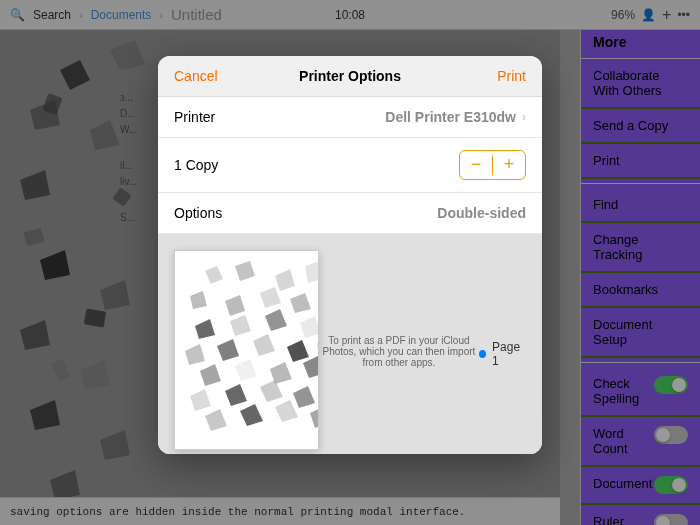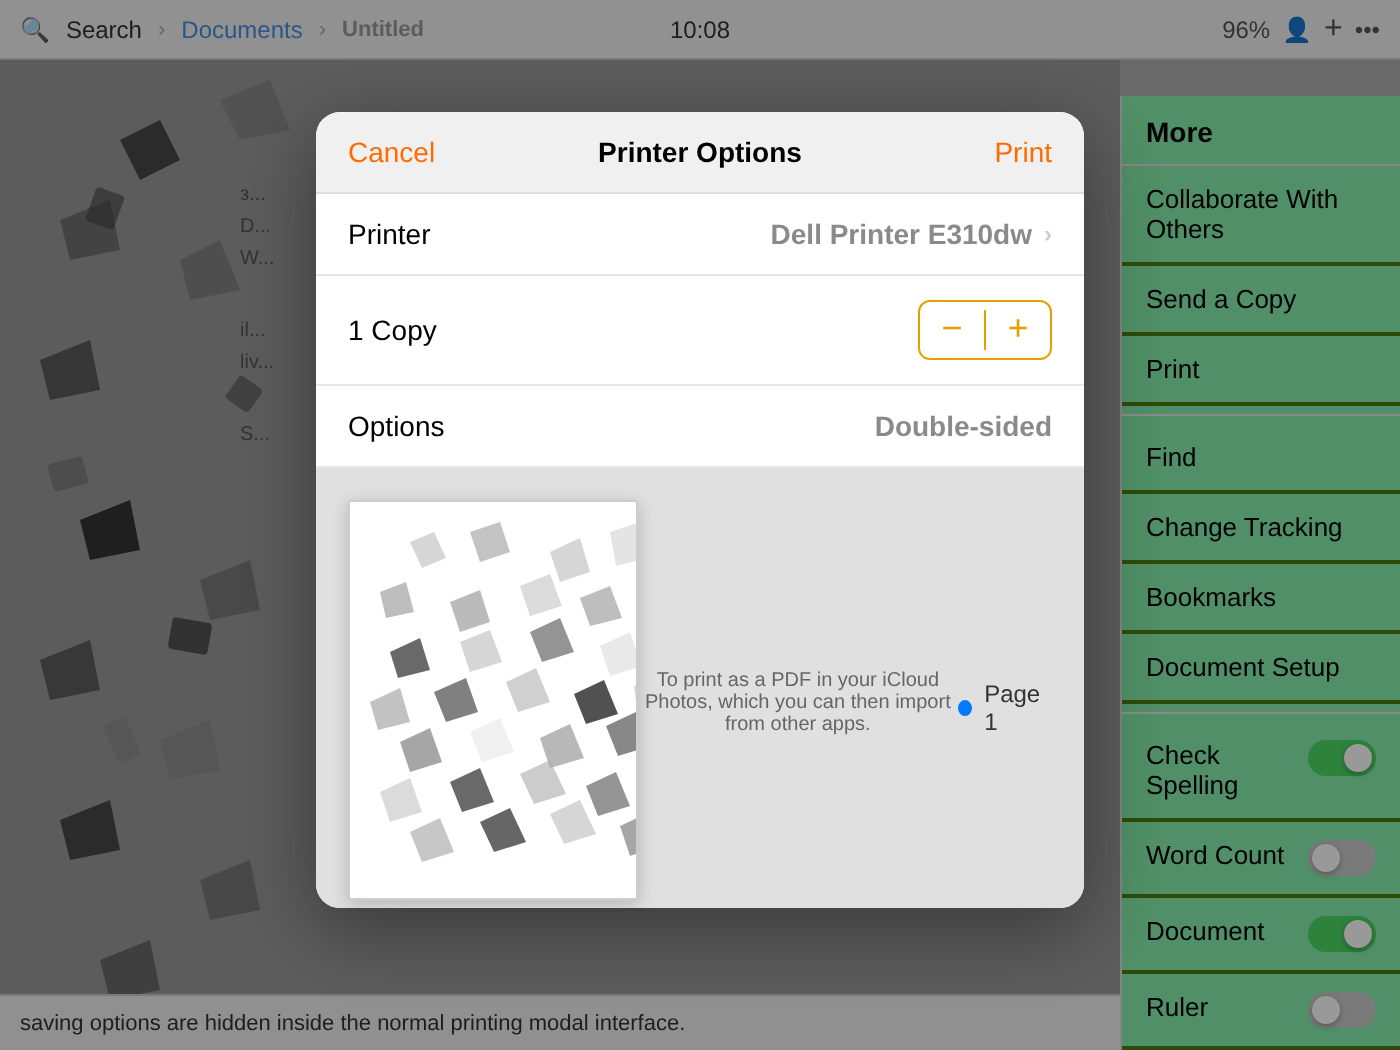--- a/index.html
+++ b/index.html
@@ -82,30 +82,31 @@
       left: 0;
       width: 560px;
       height: 28px;
       background: #f0f0f0;
       border-top: 1px solid #ccc;
       display: flex;
       align-items: center;
       padding: 0 10px;
       font-size: 11px;
       color: #333;
+      font-family: Liberation Mono, monospace;
     }
 
     
     .sidebar {
       position: absolute;
-      top: 48px;
+      top: 24px;
       right: 0;
-      width: 140px;
+      width: 120px;
       bottom: 0;
-      background: #86efac;
+      background: #8b5cf6;
       border-left: 1px solid #ddd;
       overflow-y: auto;
     }
     .sidebar-header {
       padding: 10px 12px 8px;
       font-size: 14px;
       font-weight: 600;
       color: #000;
       border-bottom: 1px solid #e0e0e0;
     }
@@ -303,21 +304,21 @@
 
 <div class="background">
 
   <div class="app-topbar">
     <div class="app-topbar-left">
       <span style="font-size:12px;">🔍</span>
       <span>Search</span>
       <span style="color:#aaa; font-size:11px;">›</span>
       <span style="color:#4a90e2;">Documents</span>
       <span style="color:#aaa; font-size:11px;">›</span>
-      <span style="color:#999; font-size:11px;font-weight:bold;">Untitled</span>
+      <span style="color:#999; font-size:15px;">Untitled</span>
     </div>
     <div class="app-topbar-center">10:08</div>
     <div class="app-topbar-right">
       <span>96%</span>
       <span>👤</span>
       <span style="font-size:16px; cursor:pointer;">+</span>
       <span style="cursor:pointer;">•••</span>
     </div>
   </div>
 

